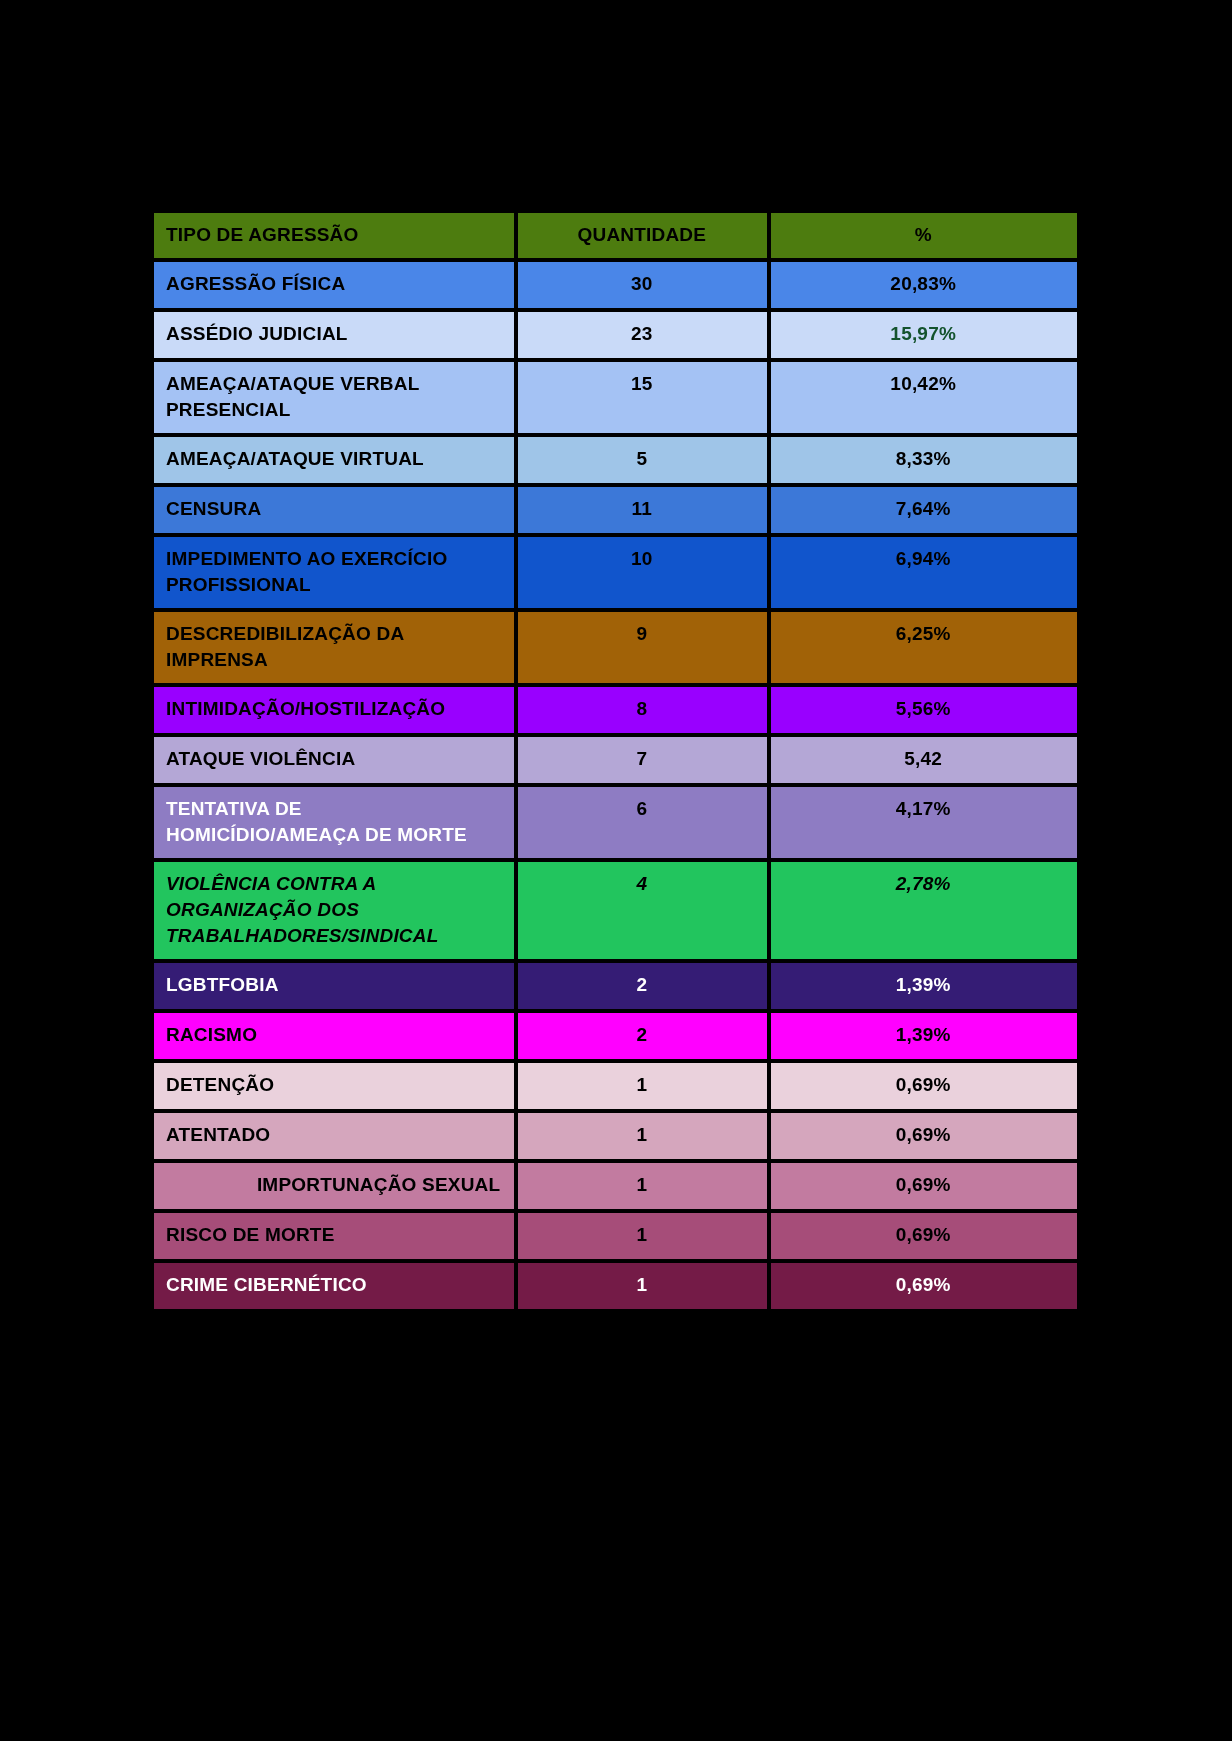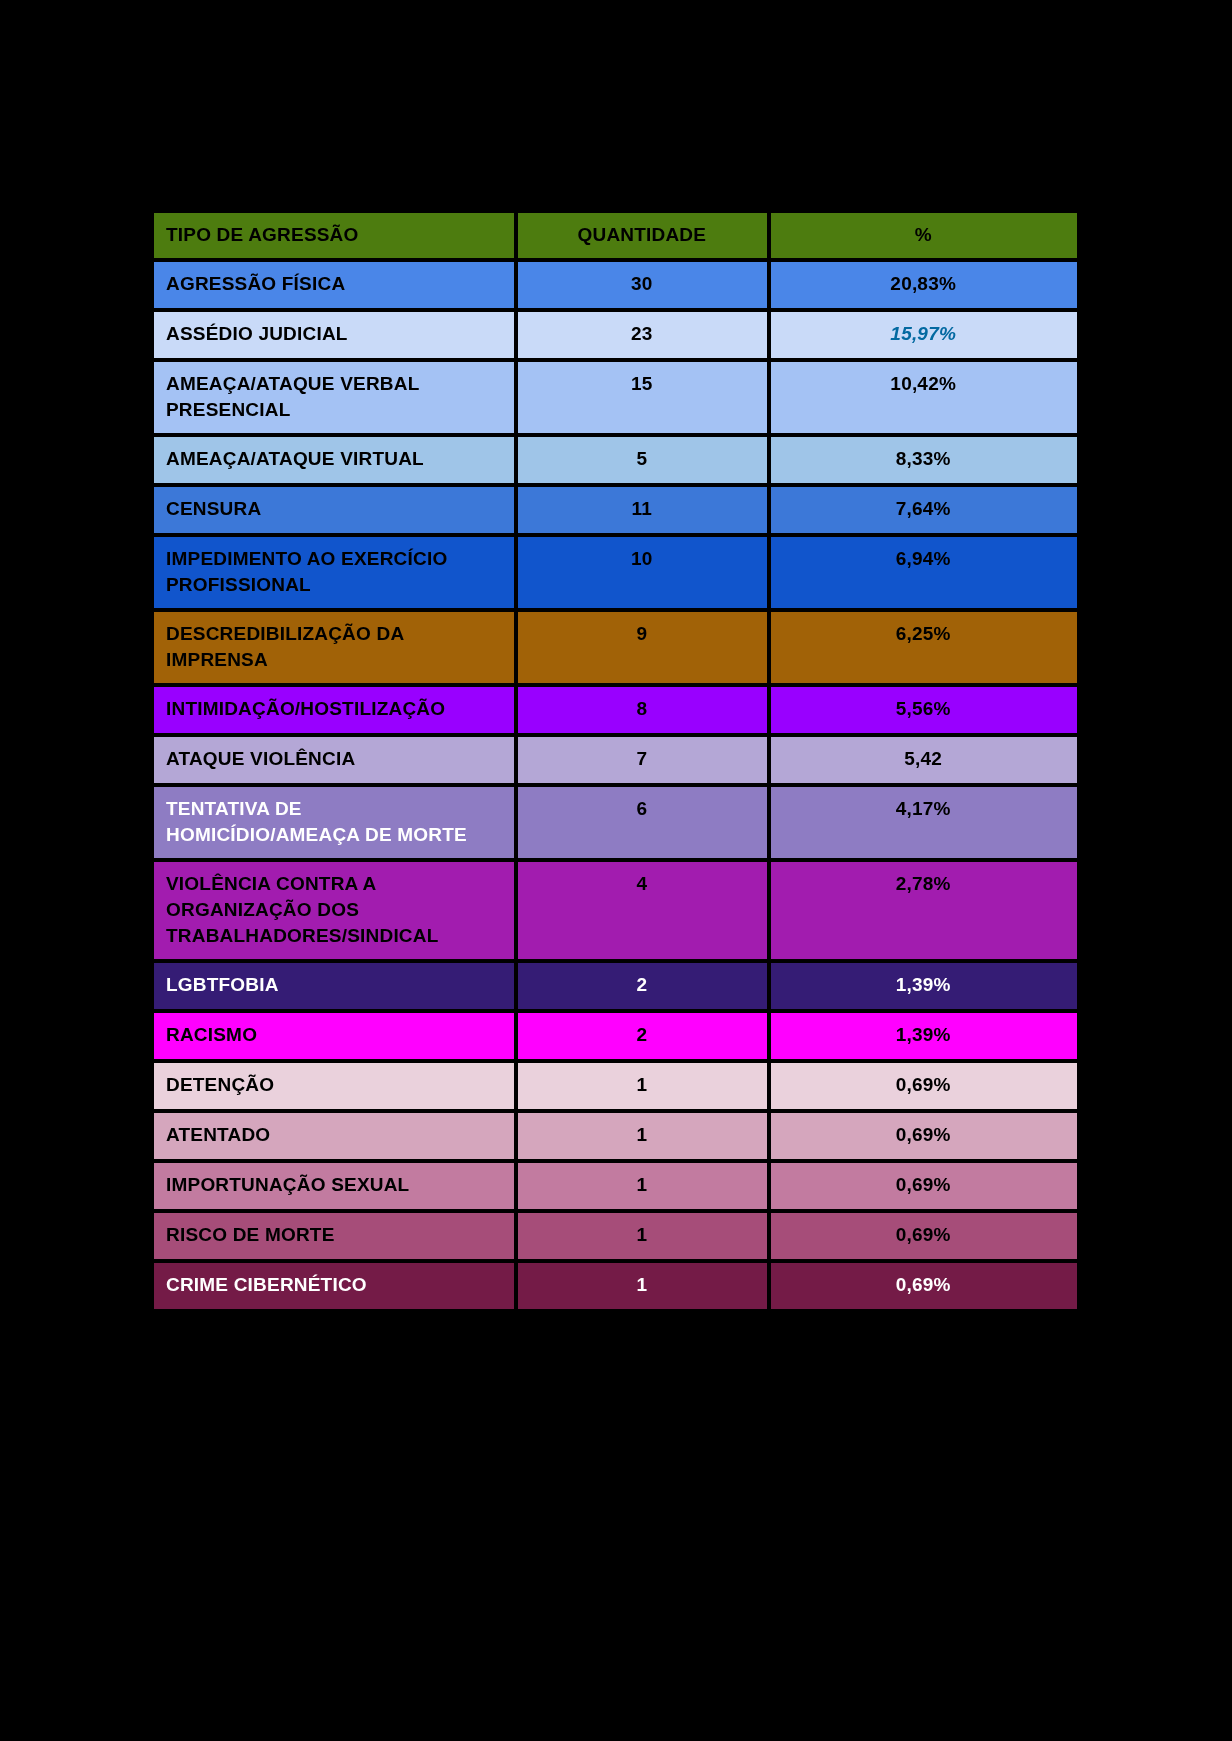--- a/index.html
+++ b/index.html
@@ -66,21 +66,21 @@
     </thead>
     <tbody id="table-body">
         <tr class="single" style="background-color: rgb(74, 134, 232);">
     <td class="cell-tipo" style="color: rgb(0, 0, 0);">AGRESSÃO FÍSICA</td>
     <td class="cell-quant" style="color: rgb(0, 0, 0);">30</td>
     <td class="cell-pct" style="color: rgb(0, 0, 0);">20,83%</td>
   </tr>
         <tr class="single" style="background-color: rgb(201, 218, 248);">
     <td class="cell-tipo" style="color: rgb(0, 0, 0);">ASSÉDIO JUDICIAL</td>
     <td class="cell-quant" style="color: rgb(0, 0, 0);">23</td>
-    <td class="cell-pct" style="color: #0369a1; font-style: italic;">15,97%</td>
+    <td class="cell-pct" style="color: #14532d;">15,97%</td>
   </tr>
         <tr style="background-color: rgb(164, 194, 244);">
     <td class="cell-tipo" style="color: rgb(0, 0, 0);">AMEAÇA/ATAQUE VERBAL PRESENCIAL</td>
     <td class="cell-quant" style="color: rgb(0, 0, 0);">15</td>
     <td class="cell-pct" style="color: rgb(0, 0, 0);">10,42%</td>
   </tr>
         <tr class="single" style="background-color: rgb(159, 197, 232);">
     <td class="cell-tipo" style="color: rgb(0, 0, 0);">AMEAÇA/ATAQUE VIRTUAL</td>
     <td class="cell-quant" style="color: rgb(0, 0, 0);">5</td>
     <td class="cell-pct" style="color: rgb(0, 0, 0);">8,33%</td>
@@ -108,21 +108,21 @@
         <tr class="single" style="background-color: rgb(180, 167, 214);">
     <td class="cell-tipo" style="color: rgb(0, 0, 0);">ATAQUE VIOLÊNCIA</td>
     <td class="cell-quant" style="color: rgb(0, 0, 0);">7</td>
     <td class="cell-pct" style="color: rgb(0, 0, 0);">5,42</td>
   </tr>
         <tr style="background-color: rgb(142, 124, 195);">
     <td class="cell-tipo" style="color: #ffffff;">TENTATIVA DE HOMICÍDIO/AMEAÇA DE MORTE</td>
     <td class="cell-quant" style="color: rgb(0, 0, 0);">6</td>
     <td class="cell-pct" style="color: rgb(0, 0, 0);">4,17%</td>
   </tr>
-        <tr style="background-color: #a21caf;">
+        <tr style="background-color: #22c55e; font-style: italic;">
     <td class="cell-tipo" style="color: rgb(0, 0, 0);">VIOLÊNCIA CONTRA A ORGANIZAÇÃO DOS TRABALHADORES/SINDICAL</td>
     <td class="cell-quant" style="color: rgb(0, 0, 0);">4</td>
     <td class="cell-pct" style="color: rgb(0, 0, 0);">2,78%</td>
   </tr>
         <tr class="single" style="background-color: rgb(53, 28, 117);">
     <td class="cell-tipo" style="color: rgb(255, 255, 255);">LGBTFOBIA</td>
     <td class="cell-quant" style="color: rgb(255, 255, 255);">2</td>
     <td class="cell-pct" style="color: rgb(255, 255, 255);">1,39%</td>
   </tr>
         <tr class="single" style="background-color: rgb(255, 0, 255);">
@@ -134,21 +134,21 @@
     <td class="cell-tipo" style="color: rgb(0, 0, 0);">DETENÇÃO</td>
     <td class="cell-quant" style="color: rgb(0, 0, 0);">1</td>
     <td class="cell-pct" style="color: rgb(0, 0, 0);">0,69%</td>
   </tr>
         <tr class="single" style="background-color: rgb(213, 166, 189);">
     <td class="cell-tipo" style="color: rgb(0, 0, 0);">ATENTADO</td>
     <td class="cell-quant" style="color: rgb(0, 0, 0);">1</td>
     <td class="cell-pct" style="color: rgb(0, 0, 0);">0,69%</td>
   </tr>
         <tr class="single" style="background-color: rgb(194, 123, 160);">
-    <td class="cell-tipo" style="color: rgb(0, 0, 0);">IMPORTUNAÇÃO SEXUAL</td>
+    <td class="cell-tipo" style="color: rgb(0, 0, 0); text-align: right;">IMPORTUNAÇÃO SEXUAL</td>
     <td class="cell-quant" style="color: rgb(0, 0, 0);">1</td>
     <td class="cell-pct" style="color: rgb(0, 0, 0);">0,69%</td>
   </tr>
         <tr class="single" style="background-color: rgb(166, 77, 121);">
     <td class="cell-tipo" style="color: rgb(0, 0, 0);">RISCO DE MORTE</td>
     <td class="cell-quant" style="color: rgb(0, 0, 0);">1</td>
     <td class="cell-pct" style="color: rgb(0, 0, 0);">0,69%</td>
   </tr>
         <tr class="single" style="background-color: rgb(116, 27, 71);">
     <td class="cell-tipo" style="color: rgb(255, 255, 255);">CRIME CIBERNÉTICO</td>

